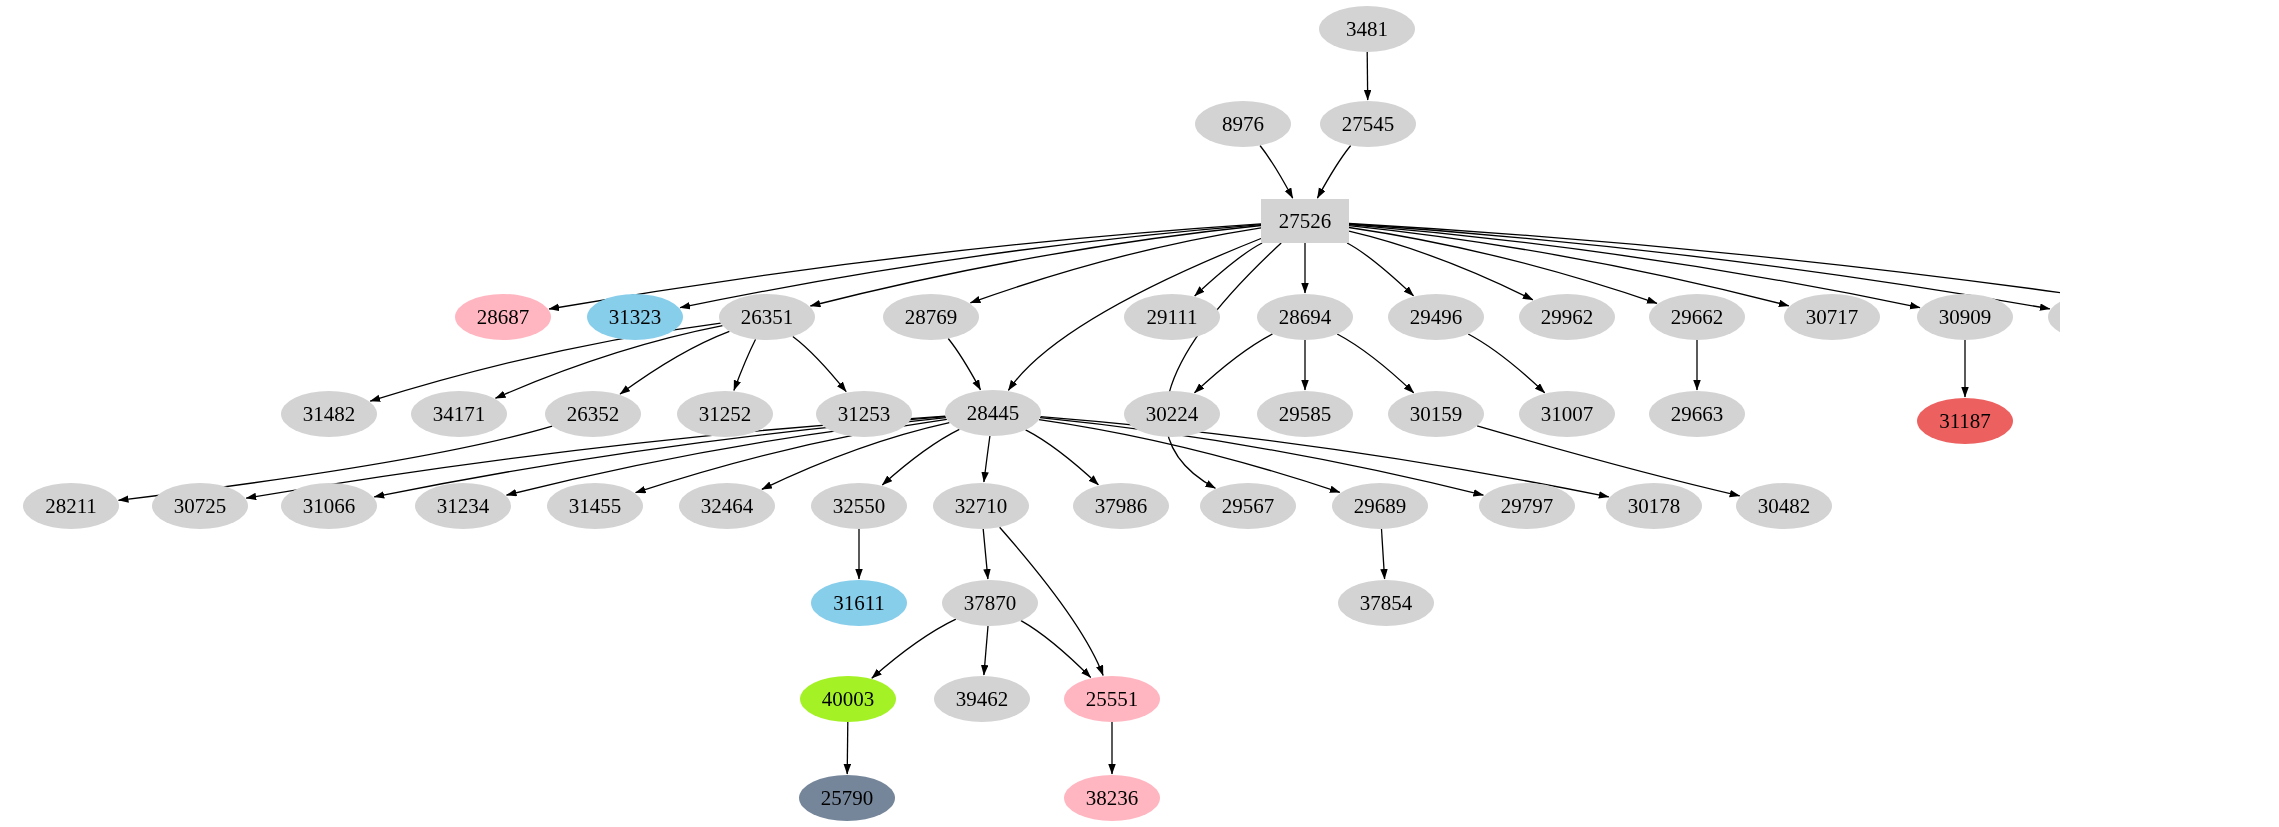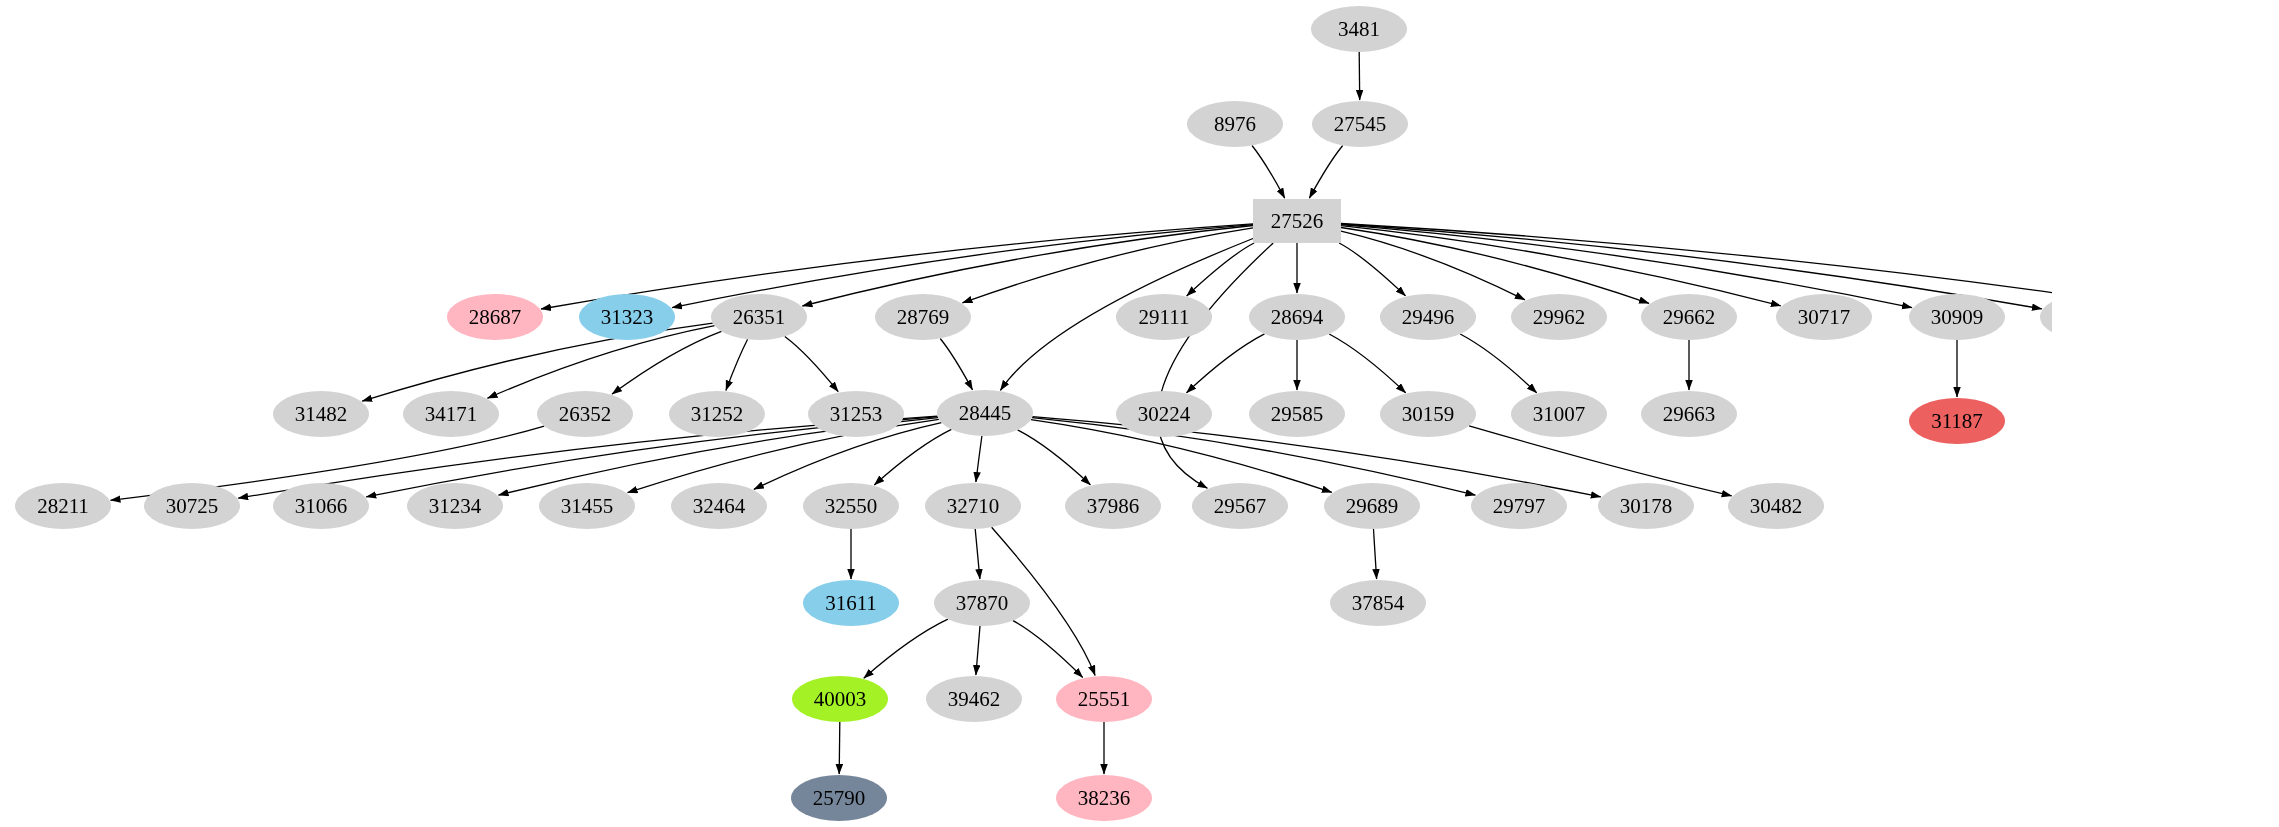--- a/index.html
+++ b/index.html
@@ -6,20 +6,21 @@
     margin: 0;
     padding: 0;
     background: #ffffff;
   }
   .graph-wrap {
     width: 2052px;
     height: 827px;
     position: relative;
     background: #ffffff;
     overflow: hidden;
+    padding-left: 8px;
   }
   svg text {
     font-family: "Liberation Serif", "DejaVu Serif", serif;
     font-size: 21px;
     text-anchor: middle;
   }
   svg .edge-path {
     fill: none;
     stroke-width: 1.3px;
   }

